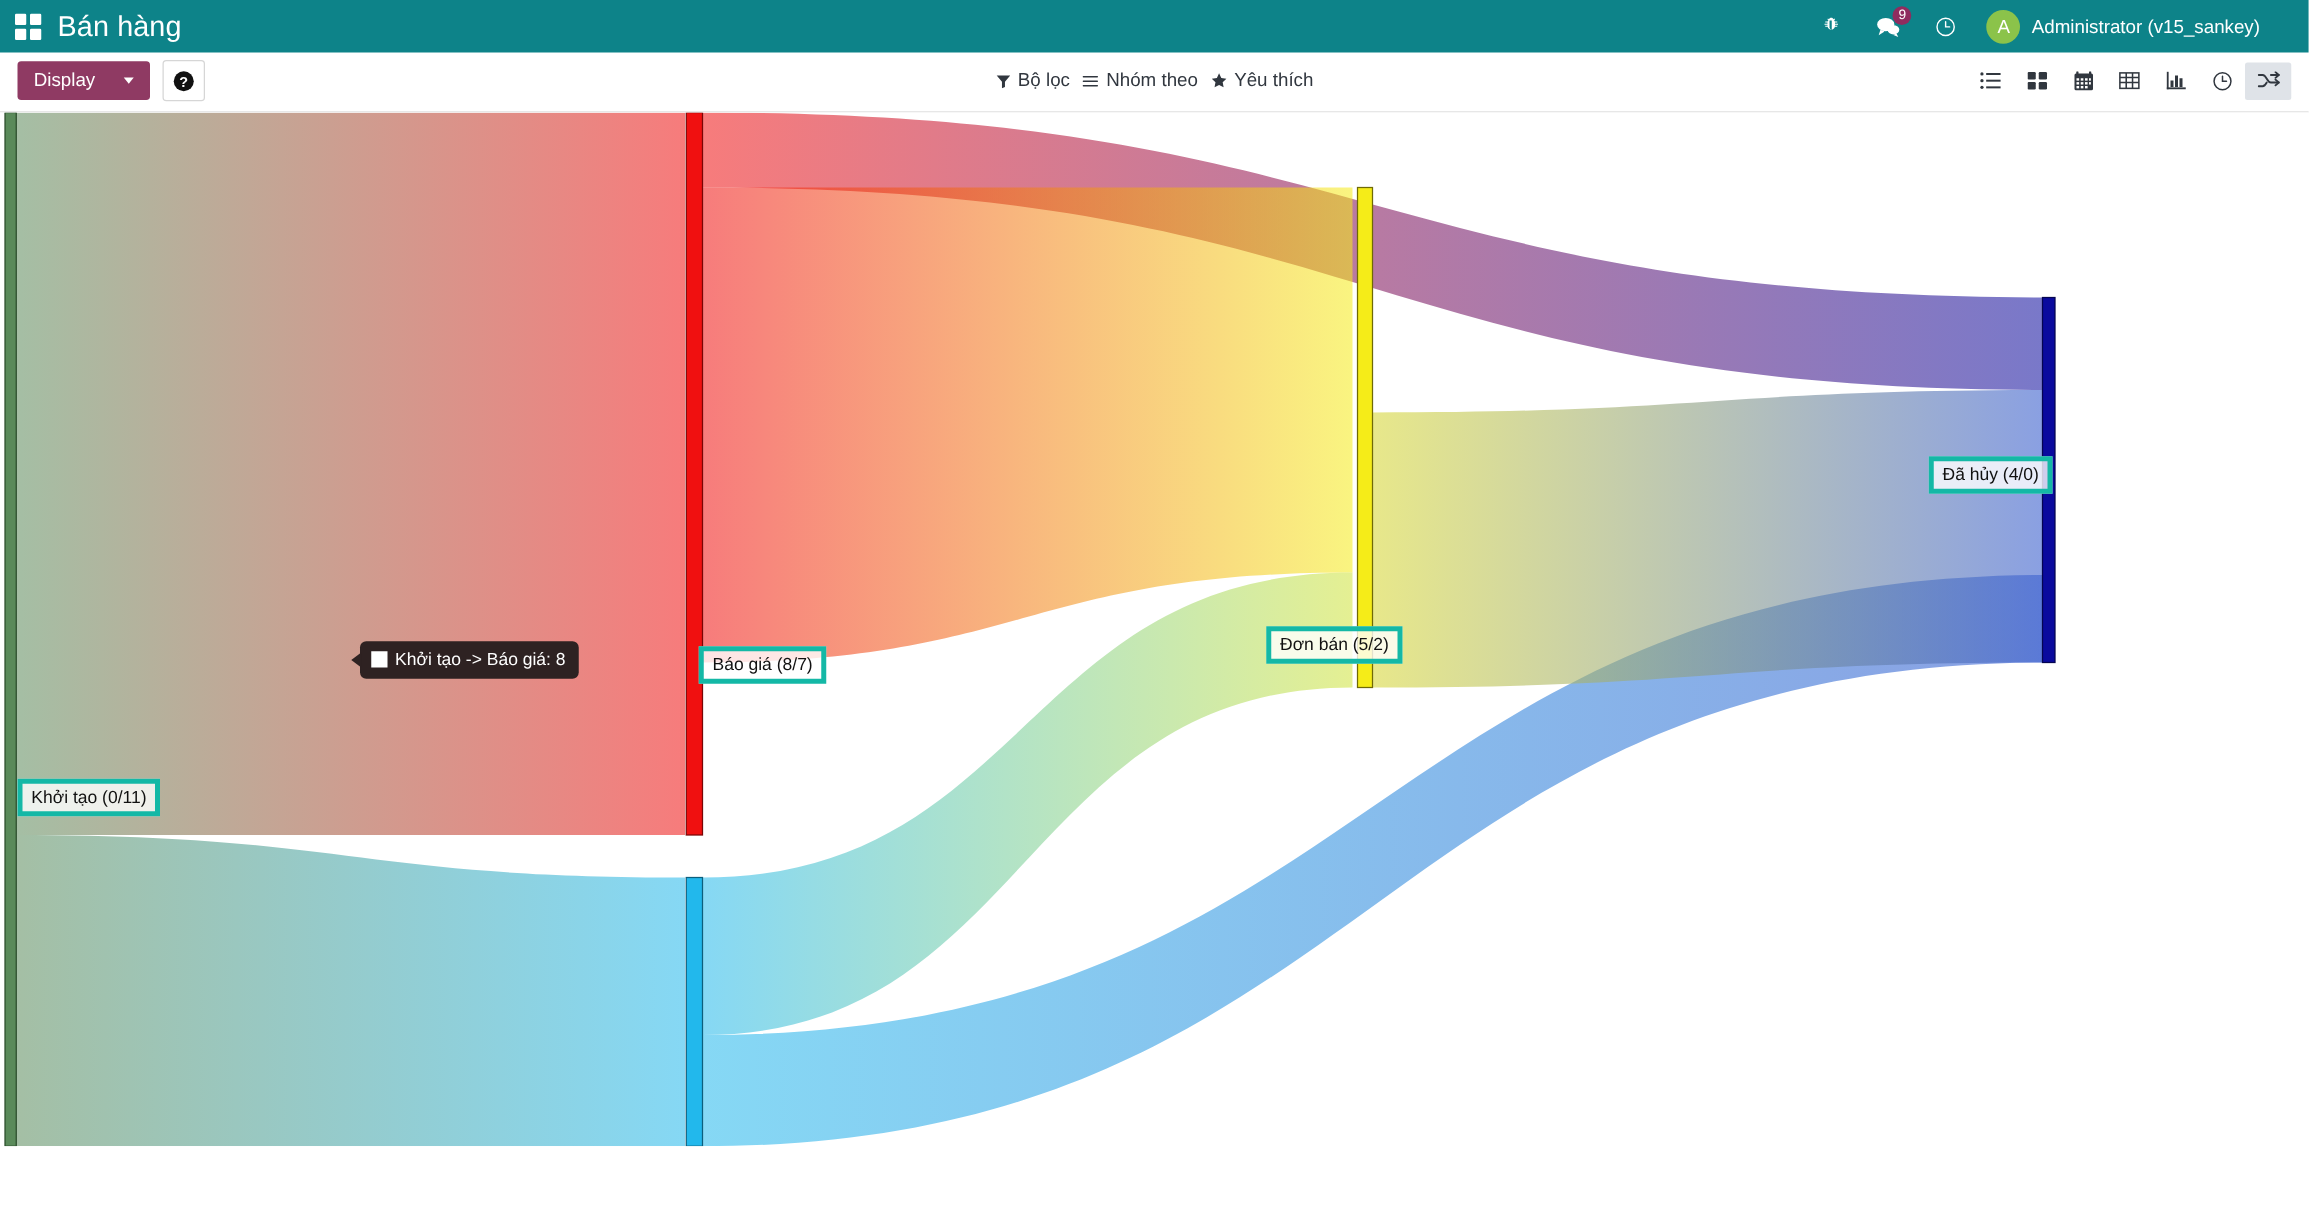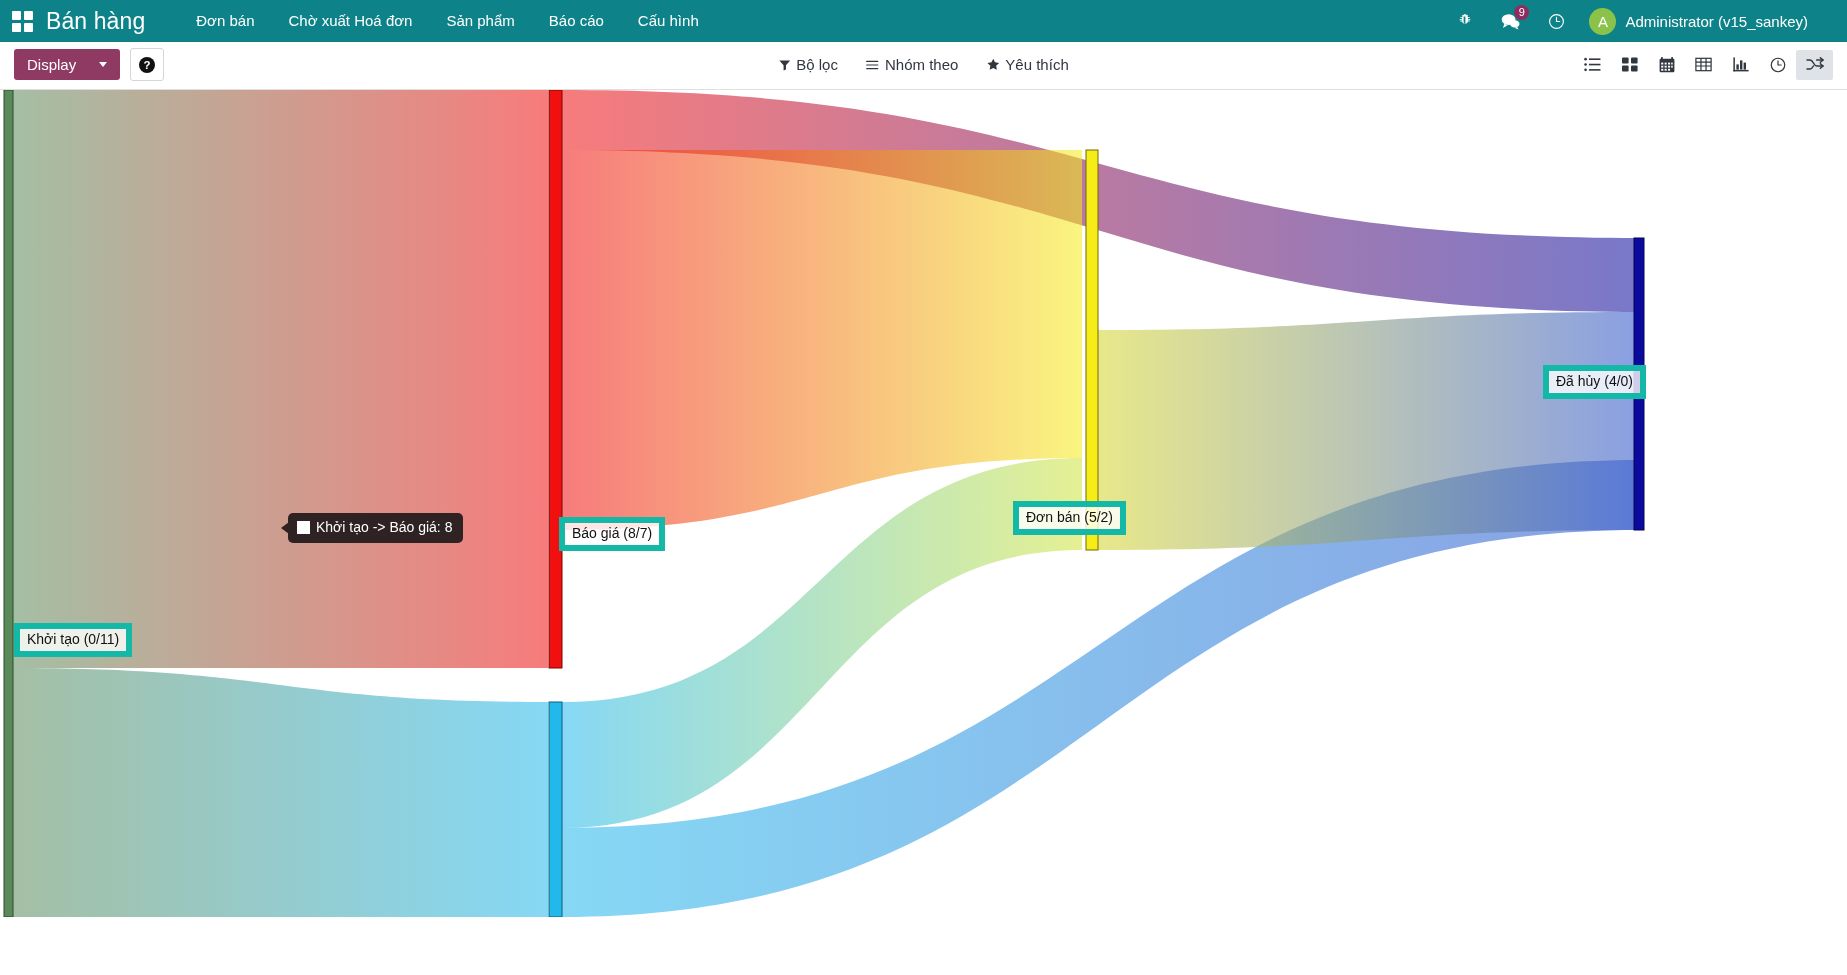--- a/index.html
+++ b/index.html
@@ -214,21 +214,21 @@
     align-items: center;
     justify-content: center;
     cursor: pointer;
   }
   .filter-group {
     position: absolute;
     left: 50%;
     transform: translateX(-50%);
     display: flex;
     align-items: center;
-    gap: 28px;
+    gap: 10px;
   }
   .filter-btn {
     display: flex;
     align-items: center;
     gap: 6px;
     font-size: 15px;
     color: #31373f;
     cursor: pointer;
     white-space: nowrap;
   }
@@ -253,21 +253,21 @@
     position: relative;
     width: 1847px;
     height: 827px;
     background: #ffffff;
     overflow: hidden;
   }
   .sankey-svg { display: block; }
 
   .node-label {
     position: absolute;
-    border: 6px solid #14b8a6;
+    border: 4px solid #14b8a6;
     background: rgba(255,255,255,.80);
     font-size: 14px;
     color: #111;
     padding: 2px 7px 3px 7px;
     white-space: nowrap;
     line-height: 17px;
     cursor: pointer;
   }
 
   .tooltip {
@@ -303,27 +303,20 @@
 <body>
 
 <div class="navbar">
   <div class="apps-grid">
     <i></i>
       <i></i>
       <i></i>
       <i></i>
   </div>
   <div class="brand">Bán hàng</div>
-  <div class="menu-items">
-    <div class="menu-item">Đơn bán</div>
-    <div class="menu-item">Chờ xuất Hoá đơn</div>
-    <div class="menu-item">Sản phẩm</div>
-    <div class="menu-item">Báo cáo</div>
-    <div class="menu-item">Cấu hình</div>
-  </div>
 
   <div class="nav-right">
     <div class="nav-icon">
       <svg width="16" height="16" viewBox="0 0 16 16" fill="#ffffff">
         <path d="M8 1.2c-.9 0-1.6.5-1.9 1.2l-.7-.6-.5.6.8.7c-.3.3-.5.7-.6 1.1H3.2v.8h1.8v.9H2.6v.8h2.4v.9H3.2v.8h1.9c.3 1.3 1.5 2.3 2.9 2.3s2.6-1 2.9-2.3h1.9v-.8h-1.8v-.9h2.4v-.8h-2.4v-.9h1.8v-.8h-1.9c-.1-.4-.3-.8-.6-1.1l.8-.7-.5-.6-.7.6C9.6 1.7 8.9 1.2 8 1.2zm-.4 2.2h.8v7.4c-.9-.2-1.6-.9-1.8-1.8V3.4h1z"></path>
       </svg>
     </div>
     <div class="nav-icon">
       <svg width="19" height="17" viewBox="0 0 20 18" fill="#ffffff">
         <ellipse cx="8" cy="7" rx="7.3" ry="5.6"></ellipse>

